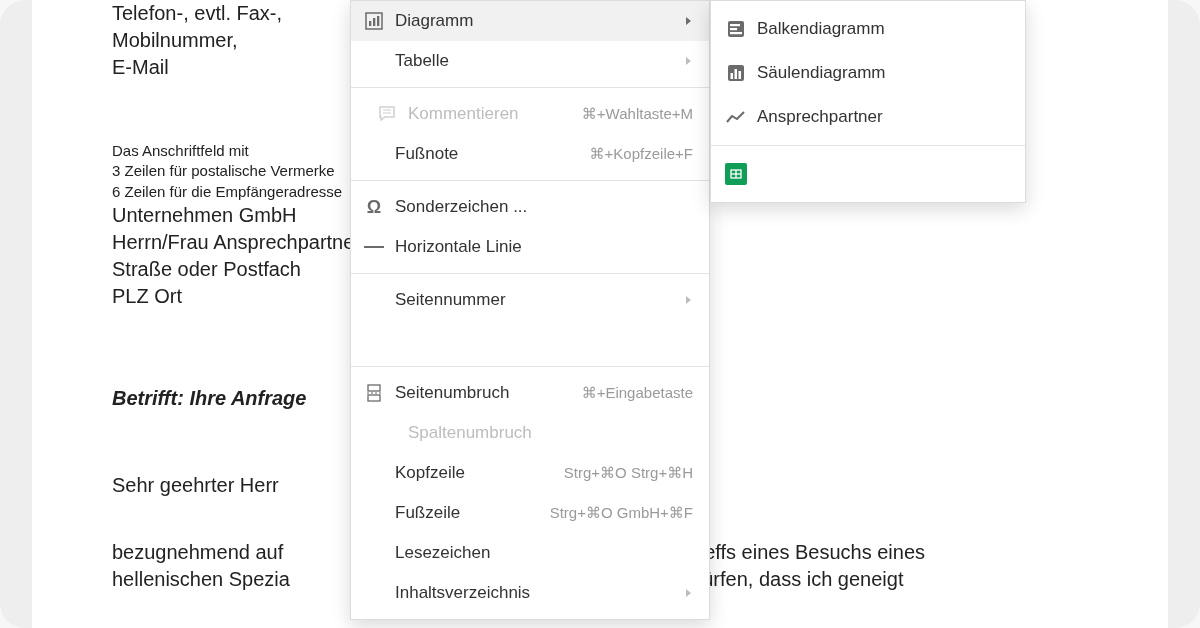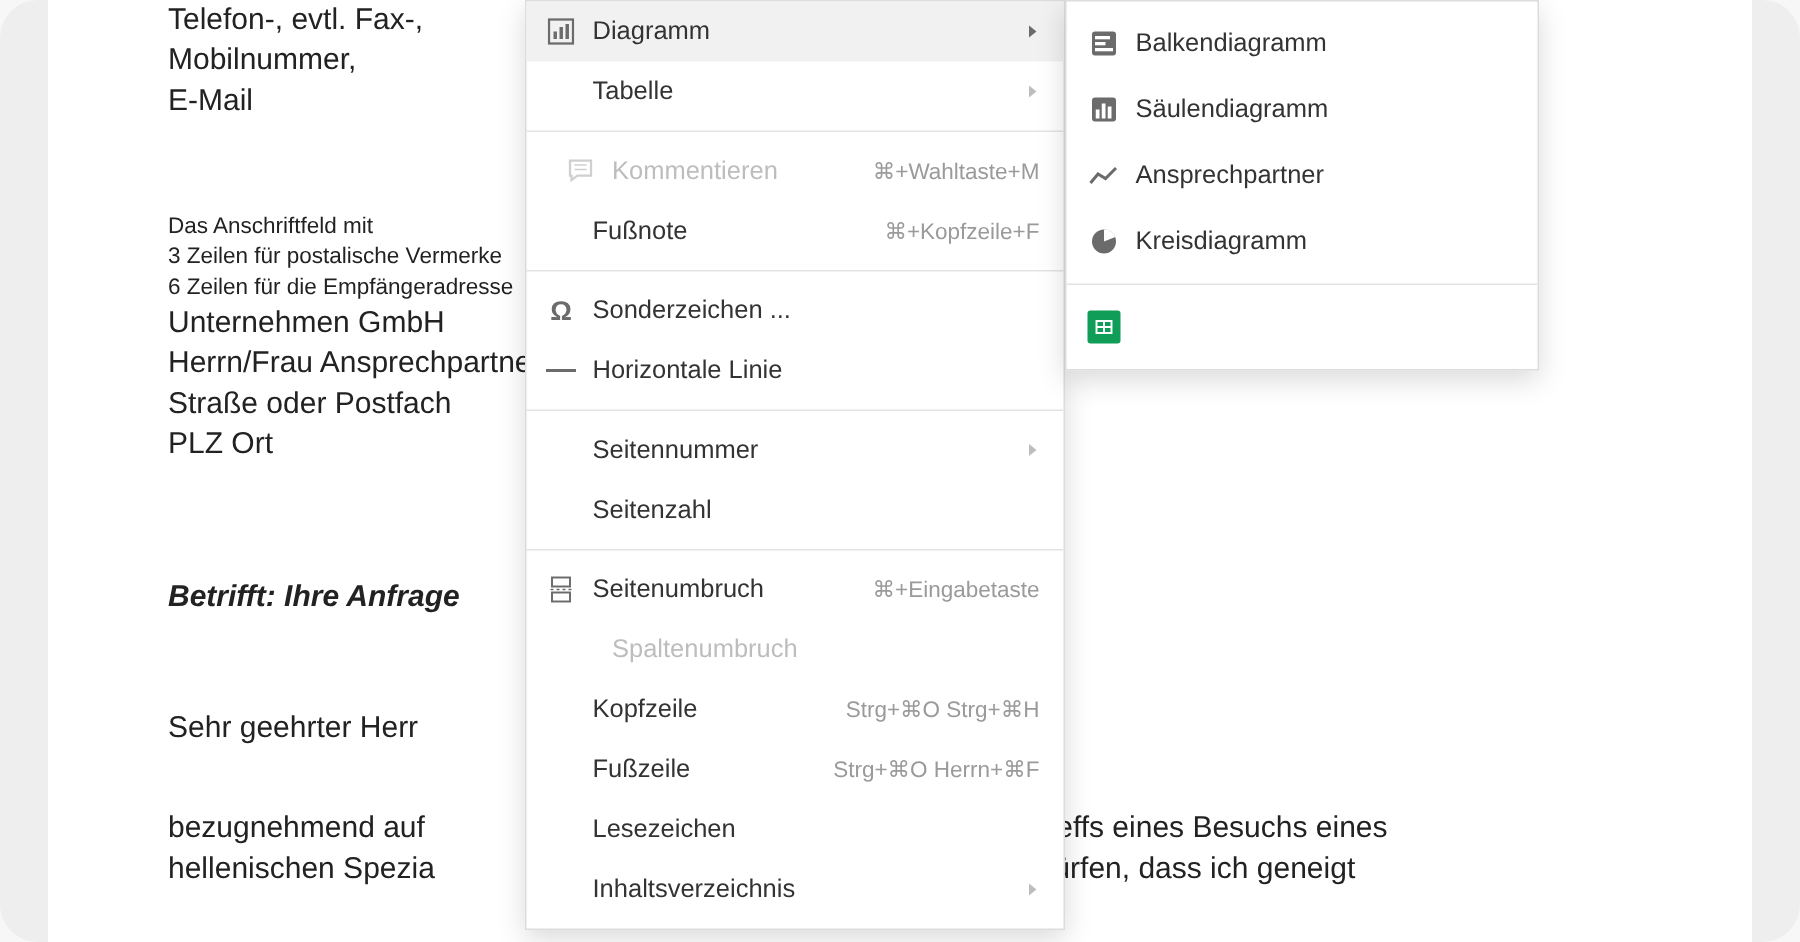--- a/index.html
+++ b/index.html
@@ -191,21 +191,20 @@
     <span class="menu-icon"></span>
     <span class="menu-label">Seitennummer</span>
     <span class="menu-arrow" style="color:#bdbdbd">
       <svg width="8" height="10" viewBox="0 0 8 10">
           <path d="M1 1 L6 5 L1 9 Z" fill="currentColor"></path>
         </svg>
     </span>
   </div>
   <div class="menu-item">
     <span class="menu-icon"></span>
-    <span class="menu-label">Seitenzahl</span>
   </div>
   <div class="menu-sep"></div>
   <div class="menu-item">
     <span class="menu-icon">
       <svg width="18" height="18" viewBox="0 0 18 18">
           <rect x="3" y="1" width="12" height="6" fill="none" stroke="currentColor" stroke-width="1.3"></rect>
           <rect x="3" y="11" width="12" height="6" fill="none" stroke="currentColor" stroke-width="1.3"></rect>
           <line x1="2" y1="9" x2="16" y2="9" stroke="currentColor" stroke-dasharray="2 2"></line>
         </svg>
     </span>
@@ -217,21 +216,21 @@
     <span class="menu-label">Spaltenumbruch</span>
   </div>
   <div class="menu-item">
     <span class="menu-icon"></span>
     <span class="menu-label">Kopfzeile</span>
     <span class="menu-shortcut">Strg+⌘O Strg+⌘H</span>
   </div>
   <div class="menu-item">
     <span class="menu-icon"></span>
     <span class="menu-label">Fußzeile</span>
-    <span class="menu-shortcut">Strg+⌘O Herrn+⌘F</span>
+    <span class="menu-shortcut">Strg+⌘O GmbH+⌘F</span>
   </div>
   <div class="menu-item">
     <span class="menu-icon"></span>
     <span class="menu-label">Lesezeichen</span>
   </div>
   <div class="menu-item">
     <span class="menu-icon"></span>
     <span class="menu-label">Inhaltsverzeichnis</span>
     <span class="menu-arrow" style="color:#bdbdbd">
       <svg width="8" height="10" viewBox="0 0 8 10">
@@ -265,29 +264,20 @@
     <span class="menu-label">Säulendiagramm</span>
   </div>
   <div class="menu-item">
     <span class="menu-icon">
       <svg width="20" height="14" viewBox="0 0 20 14">
           <polyline points="1,12 6,6 11,9 18,2" fill="none" stroke="#6b6b6b" stroke-width="2"></polyline>
         </svg>
     </span>
     <span class="menu-label">Ansprechpartner</span>
   </div>
-  <div class="menu-item">
-    <span class="menu-icon">
-      <svg width="18" height="18" viewBox="0 0 18 18">
-          <circle cx="9" cy="9" r="8" fill="#6b6b6b"></circle>
-          <path d="M9 9 L9 1 A8 8 0 0 1 16.5 6 Z" fill="#fff"></path>
-        </svg>
-    </span>
-    <span class="menu-label">Kreisdiagramm</span>
-  </div>
   <div class="menu-sep"></div>
   <div class="menu-item">
     <span class="menu-icon green-icon">
       <svg width="18" height="18" viewBox="0 0 18 18">
           <rect x="1" y="1" width="16" height="16" rx="2" fill="#0f9d58"></rect>
           <rect x="4" y="5" width="10" height="8" fill="none" stroke="#fff" stroke-width="1.3"></rect>
           <line x1="4" y1="9" x2="14" y2="9" stroke="#fff" stroke-width="1.3"></line>
           <line x1="9" y1="5" x2="9" y2="13" stroke="#fff" stroke-width="1.3"></line>
         </svg>
     </span>

